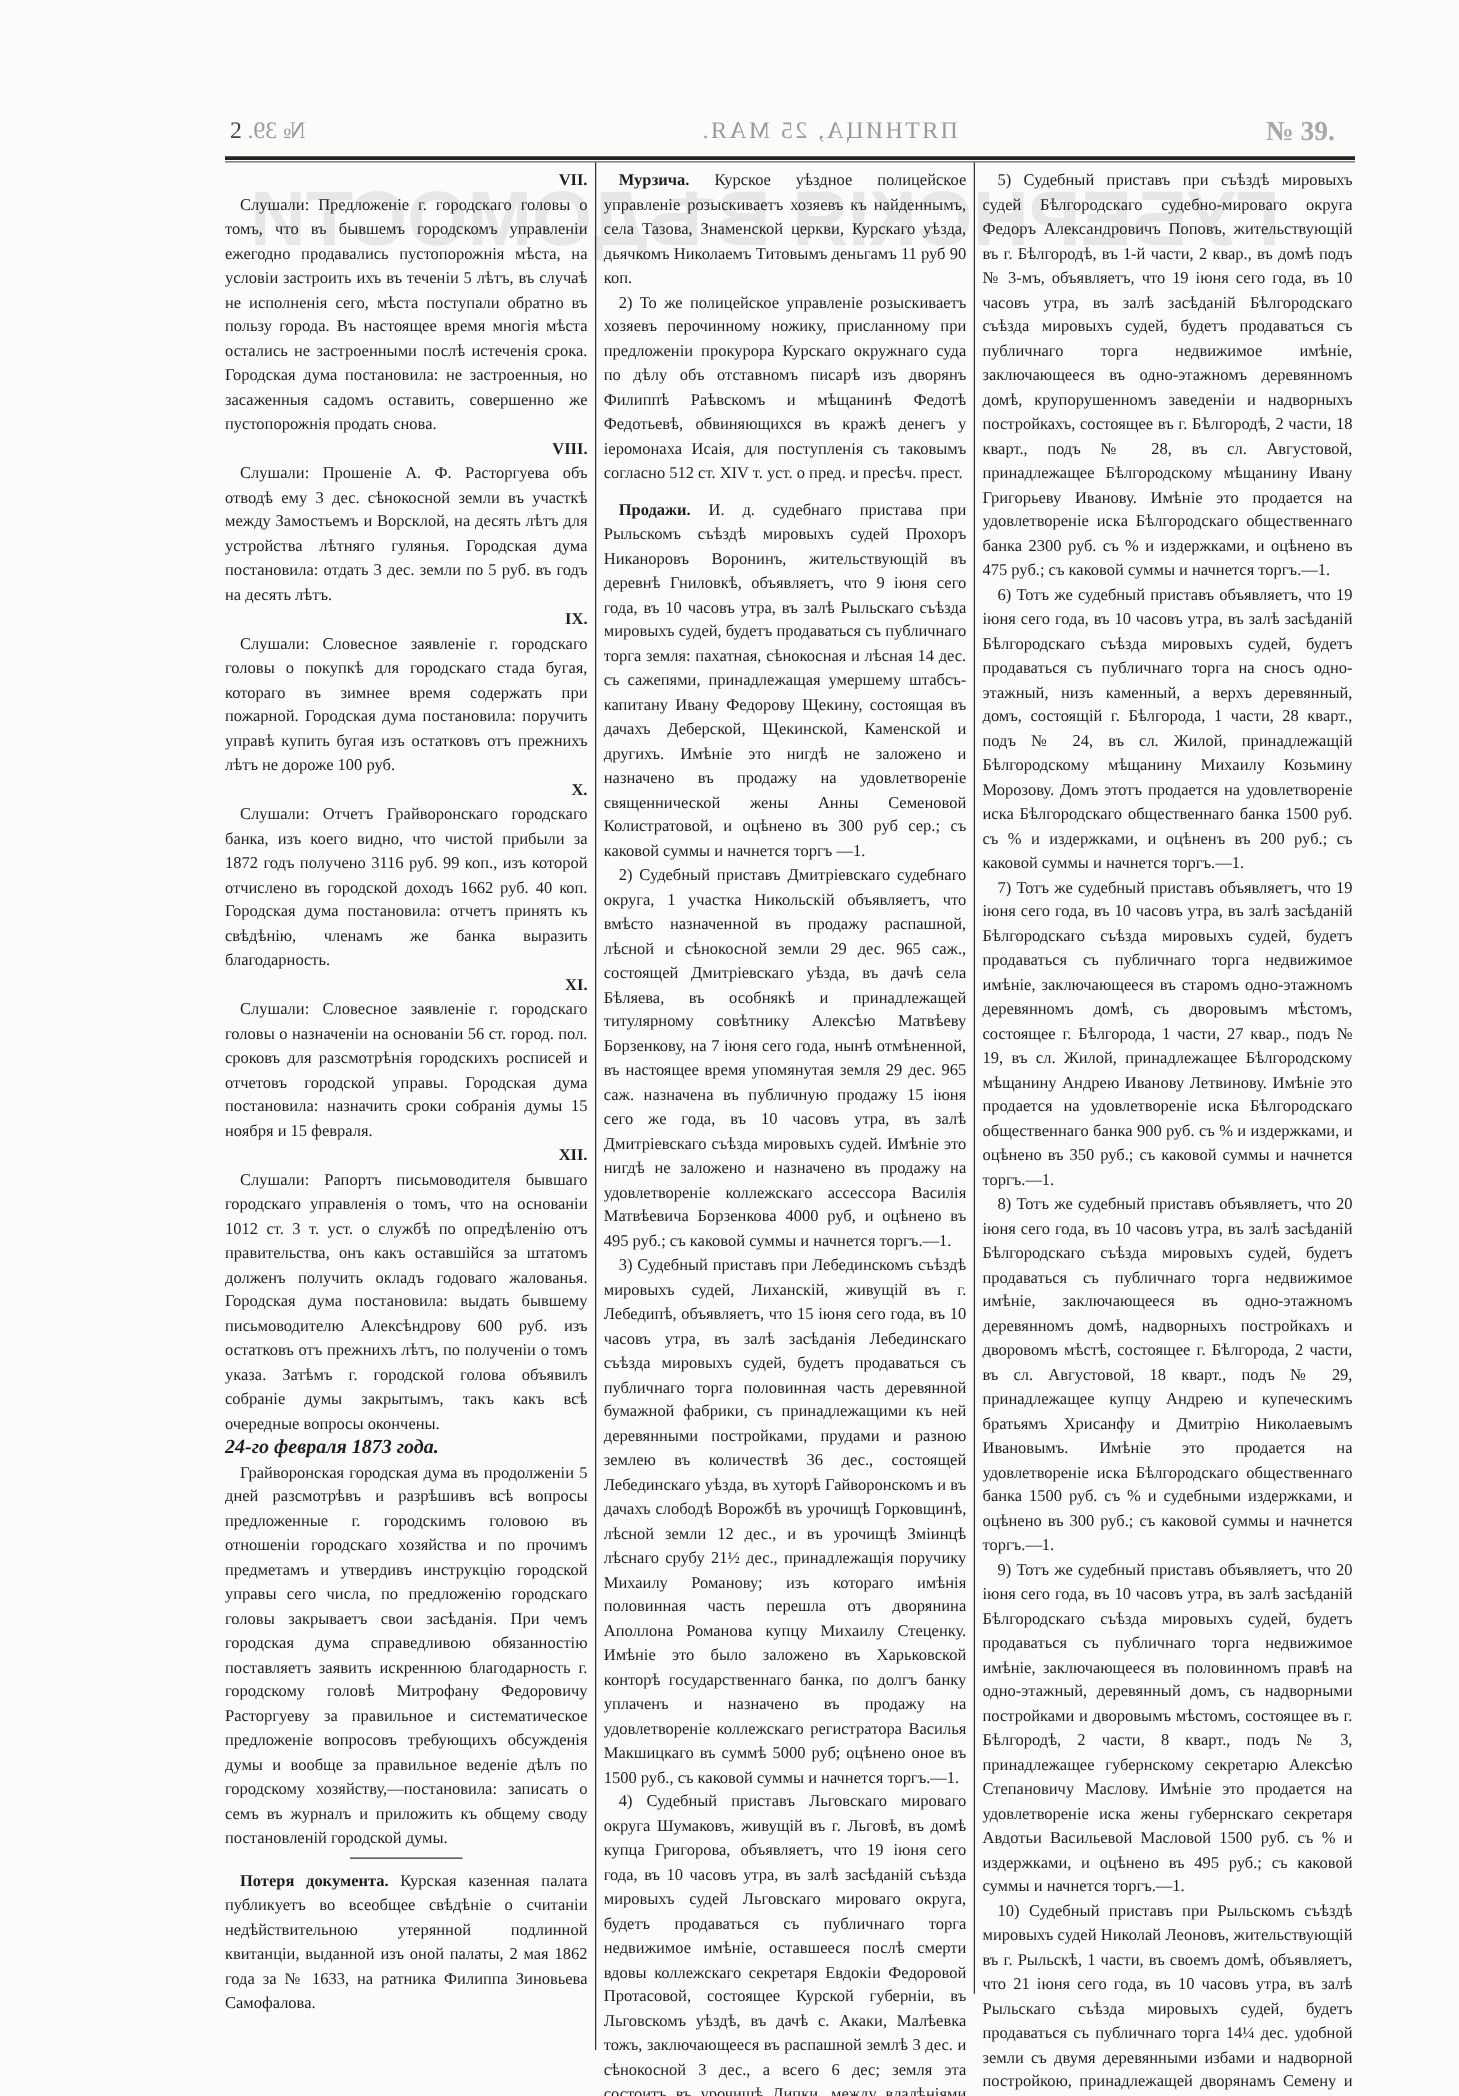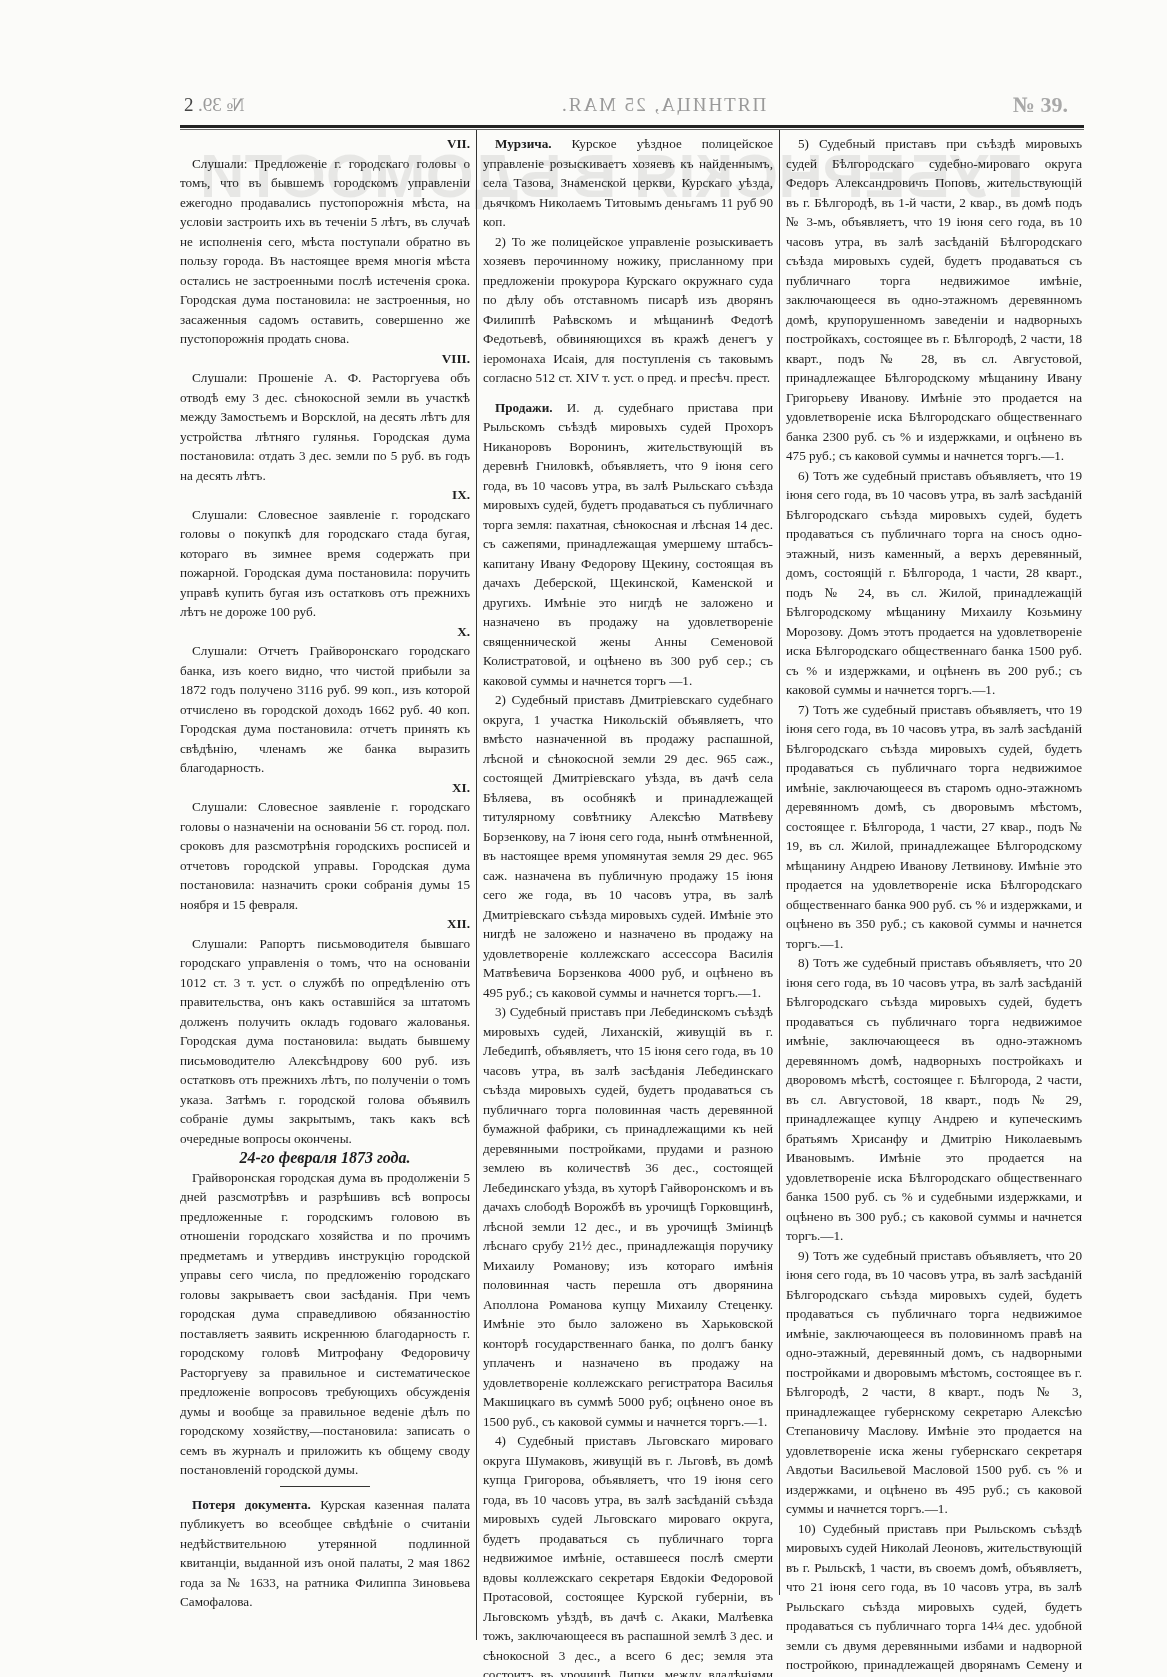--- a/index.html
+++ b/index.html
@@ -29,21 +29,21 @@
   .col p { margin: 0 0 0 0; text-indent: 12px; }
   .col1 { left: 180px; width: 290px; }
   .col2 { left: 483px; width: 290px; }
   .col3 { left: 786px; width: 296px; }
   .vline { position: absolute; top: 130px; width: 1px; background: #333; }
   .v1 { left: 476px; height: 1510px; }
   .v2 { left: 779px; height: 1465px; }
   .sec { text-align: right; font-weight: bold; margin: 2px 0; text-indent: 0 !important; }
   .it { }
   .bd { font-weight: bold; }
-  .date-h { text-align: center; font-style: italic; font-weight: bold; font-size: 16px; margin: 4px 0; text-indent: 0 !important; }
+  .date-h { text-align: left; font-style: italic; font-weight: bold; font-size: 16px; margin: 4px 0; text-indent: 0 !important; }
   .short-rule { width: 90px; height: 1px; background: #333; margin: 6px auto 8px auto; }
   .ghost {
     position: absolute; color: rgba(0,0,0,0.08); font-weight: bold;
     font-family: "Liberation Sans", sans-serif; font-size: 62px; transform: scaleX(-1);
     pointer-events: none;
   }
 </style>
 </head>
 <body>
 

